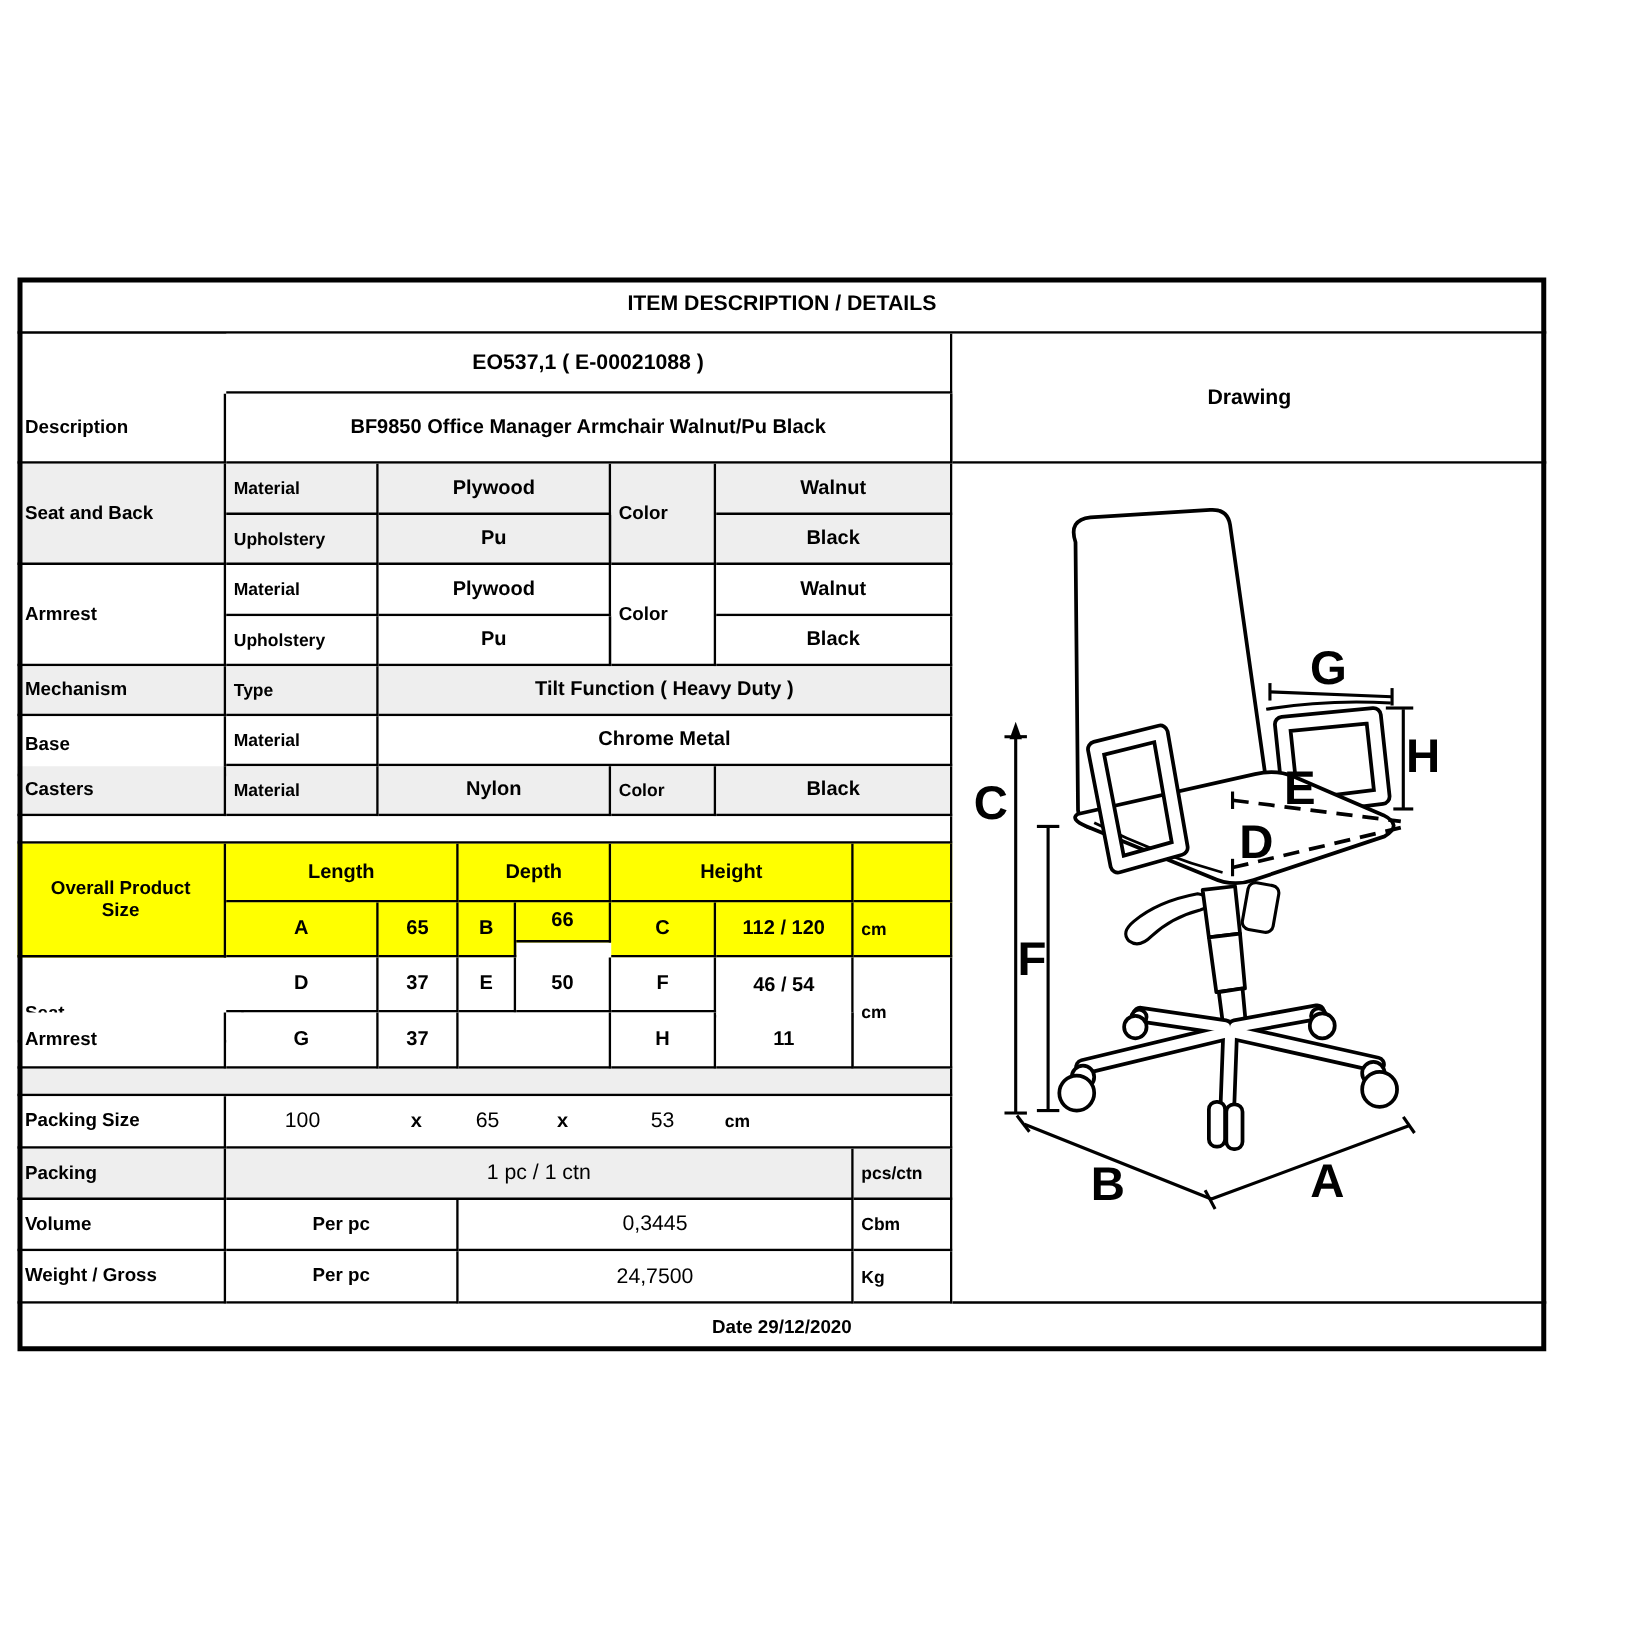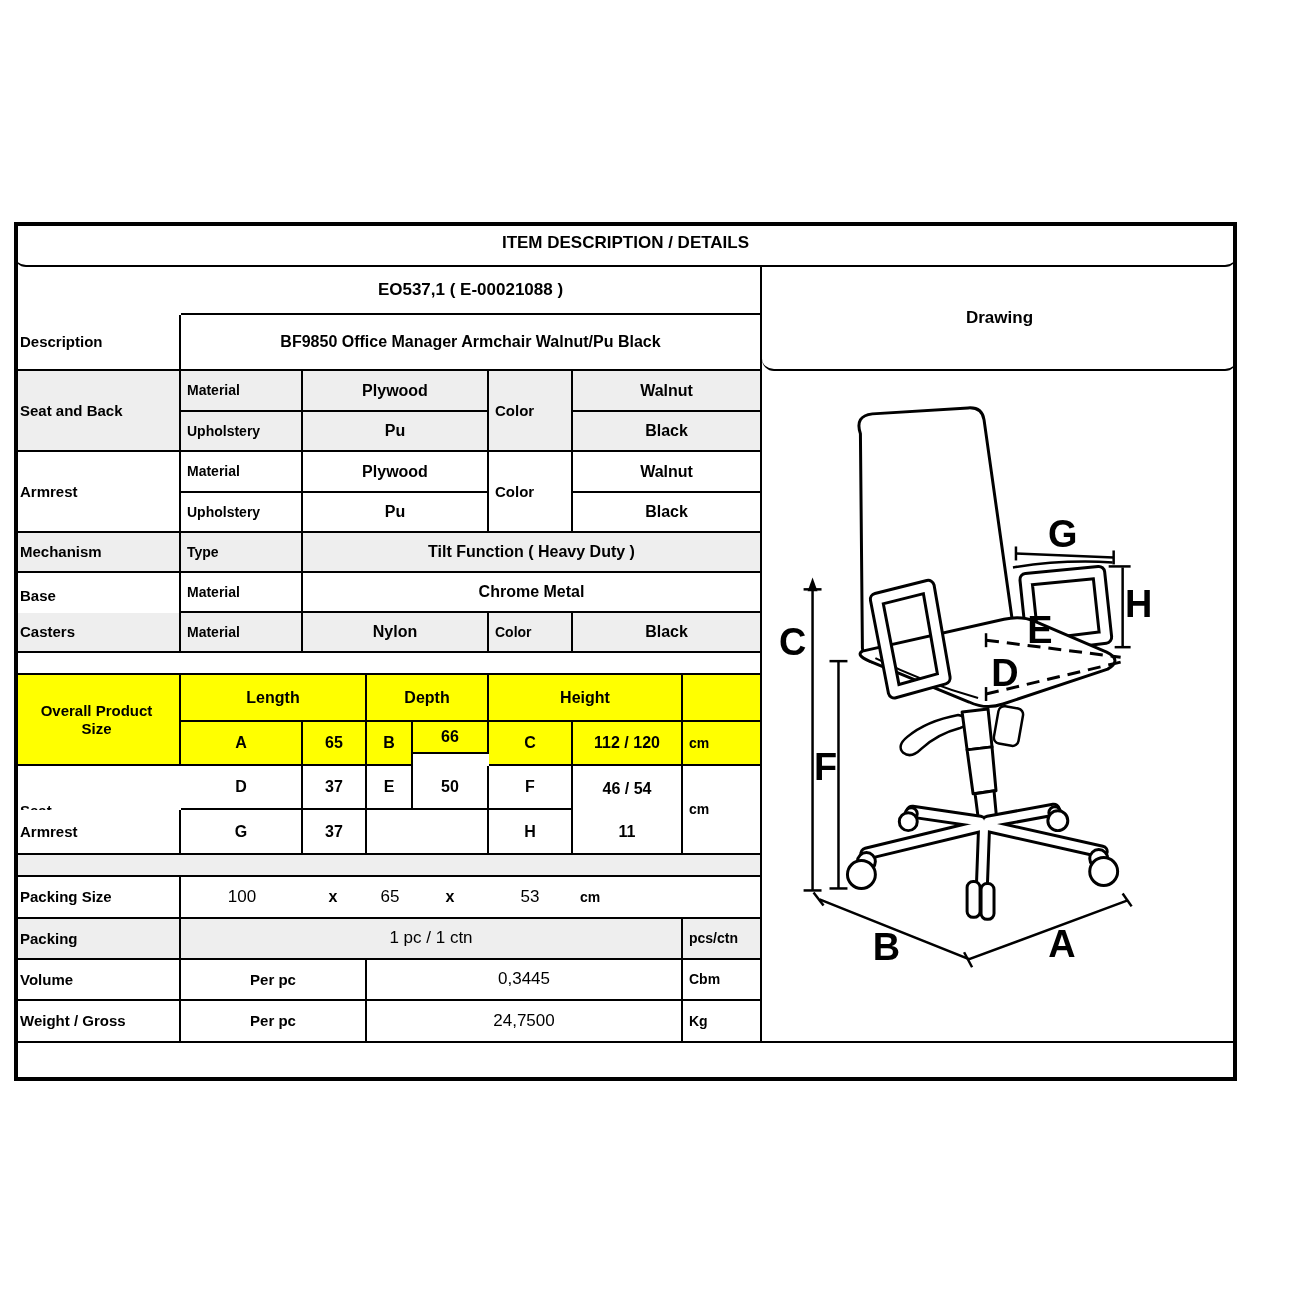--- a/index.html
+++ b/index.html
@@ -8,21 +8,21 @@
   #sheet{position:absolute;left:14px;top:222px;width:1223px;height:859px;background:#fff;}
   #frame{position:absolute;inset:0;border:4px solid #000;pointer-events:none;z-index:20;}
   .c{position:absolute;box-sizing:border-box;border-right:2px solid #000;border-bottom:2px solid #000;
      display:flex;align-items:center;background:#fff;line-height:1.2;}
   .ctr{justify-content:center;text-align:center;}
   .lft{padding-left:6px;}
   .g{background:#eeeeee;}
   .y{background:#ffff00;}
   .b{font-weight:bold;}
   .f14{font-size:14px;} .f15{font-size:15px;} .f16{font-size:16px;font-weight:bold;} .f17{font-size:17px;}
-  .nr{border-right:none;border-radius:12px;}
+  .nr{border-right:none;}
   .wrapcell span{display:block;max-width:125px;margin:16px auto;}
   .ps{position:absolute;top:50%;transform:translate(-50%,-50%);}
   #chairbox{position:absolute;left:748px;top:149px;width:475px;height:672px;
             box-sizing:border-box;border-bottom:2px solid #000;background:#fff;}
   svg text{font-family:"Liberation Sans",sans-serif;font-weight:bold;font-size:38px;text-anchor:middle;}
   .ln{stroke:#000;stroke-width:2.5;fill:none;}
   .dash{stroke:#000;stroke-width:3;fill:none;stroke-dasharray:13 8;}
   .part{fill:#fff;stroke:#000;stroke-width:3;stroke-linejoin:round;}
   .tubeb{fill:none;stroke:#000;stroke-width:15;stroke-linejoin:round;}
   .tubew{fill:none;stroke:#fff;stroke-width:9;stroke-linejoin:round;}
@@ -124,20 +124,21 @@
   <div class="c lft b f15" style="left:0;top:738px;width:167px;height:41px">Volume</div>
   <div class="c ctr b f15" style="left:167px;top:738px;width:186px;height:41px">Per pc</div>
   <div class="c ctr f17" style="left:353px;top:738px;width:316px;height:41px">0,3445</div>
   <div class="c lft b f14" style="left:669px;top:738px;width:79px;height:41px">Cbm</div>
 
   <div class="c lft b f15" style="left:0;top:779px;width:167px;height:42px">Weight / Gross</div>
   <div class="c ctr b f15" style="left:167px;top:779px;width:186px;height:42px">Per pc</div>
   <div class="c ctr f17" style="left:353px;top:779px;width:316px;height:42px">24,7500</div>
   <div class="c lft b f14" style="left:669px;top:779px;width:79px;height:42px">Kg</div>
 
+  <div class="c ctr b f15 nr" style="left:0;top:821px;width:1223px;height:38px;border-bottom:none">Date 29/12/2020</div>
 
   <div id="chairbox">
    <svg viewBox="0 0 475 672" width="475" height="670">
 
      <path class="part" d="M 98,63 Q 92,45 110,43 L 206,37 Q 220,36 222,49 L 252,262 Q 254,276 240,280 L 118,292 Q 102,295 100,278 Z"></path>
 
      <path class="ln" d="M 251,197 Q 300,189 351,192"></path>
 
      <path class="tubeb" d="M 264,209 L 337,202 L 344,267 L 271,276 Z"></path>
      <path class="tubew" d="M 264,209 L 337,202 L 344,267 L 271,276 Z"></path>

